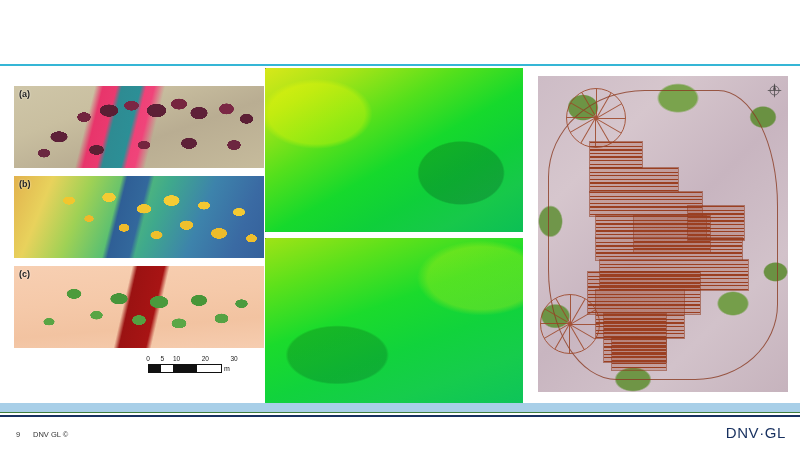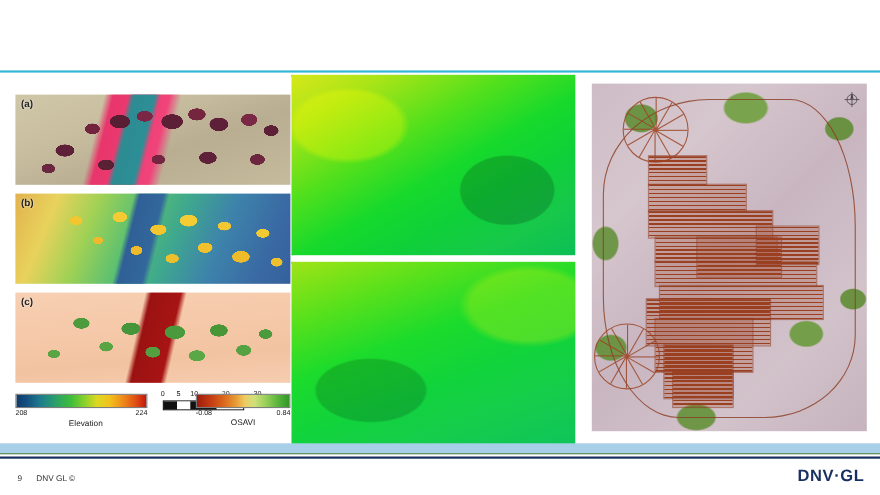--- a/index.html
+++ b/index.html
@@ -167,21 +167,21 @@
   
   .foot-band{position:absolute;left:0;top:403px;width:800px;height:9px;
     background:#a8cfe8;}
   .foot-green{position:absolute;left:0;top:412px;width:800px;height:1.4px;
     background:#3f7d3f;}
   .foot-navy{position:absolute;left:0;top:414.5px;width:800px;height:2px;
     background:#17305f;}
   .foot-pageno{position:absolute;left:16px;top:430px;font-size:7.5px;color:#333;}
   .foot-copy{position:absolute;left:33px;top:430px;font-size:7.5px;color:#333;}
   .brand{position:absolute;right:14px;top:424px;font-size:15px;
-    font-weight:bold;color:#17305f;letter-spacing:.6px;}
+    font-weight:normal;color:#17305f;letter-spacing:.6px;}
 </style>
 </head>
 <body>
 
 <div class="slide">
 
   <div class="title-rule"></div>
 
   <div class="panel" id="img-cir">
     <span class="panel-tag">(a)</span>
@@ -245,54 +245,38 @@
       <b></b>
     </div>
 
     <svg class="compass" viewBox="0 0 20 20">
       <circle cx="10" cy="10" r="6" fill="none" stroke="#333" stroke-width="1"></circle>
       <path d="M10 1 L10 19 M1 10 L19 10" stroke="#333" stroke-width="1"></path>
       <path d="M10 2 L12 9 L8 9 Z" fill="#333"></path>
     </svg>
   </div>
 
-  <div class="legend" id="legend-elev">
-    <div class="elev-bar"></div>
-    <div class="elev-row">
-      <span>208</span>
-      <span>224</span>
-    </div>
-    <div class="elev-cap">Elevation</div>
-  </div>
 
   <div class="legend" id="legend-scale">
     <div class="scale-nums">
       <span style="left:0%">0</span>
       <span style="left:16.6%">5</span>
       <span style="left:33.3%">10</span>
       <span style="left:66.6%">20</span>
       <span style="left:100%">30</span>
     </div>
     <div class="scale-bar">
       <i style="width:16.6%;background:#111"></i>
       <i style="width:16.6%;background:#fff"></i>
       <i style="width:33.4%;background:#111"></i>
       <i style="width:33.4%;background:#fff"></i>
     </div>
     <div class="scale-unit">m</div>
   </div>
 
-  <div class="legend" id="legend-osavi">
-    <div class="osavi-bar"></div>
-    <div class="osavi-row">
-      <span>-0.08</span>
-      <span>0.84</span>
-    </div>
-    <div class="osavi-cap">OSAVI</div>
-  </div>
 
   <div class="foot-band"></div>
   <div class="foot-green"></div>
   <div class="foot-navy"></div>
   <div class="foot-pageno">9</div>
   <div class="foot-copy">DNV GL ©</div>
   <div class="brand">DNV·GL</div>
 
 </div>
 

